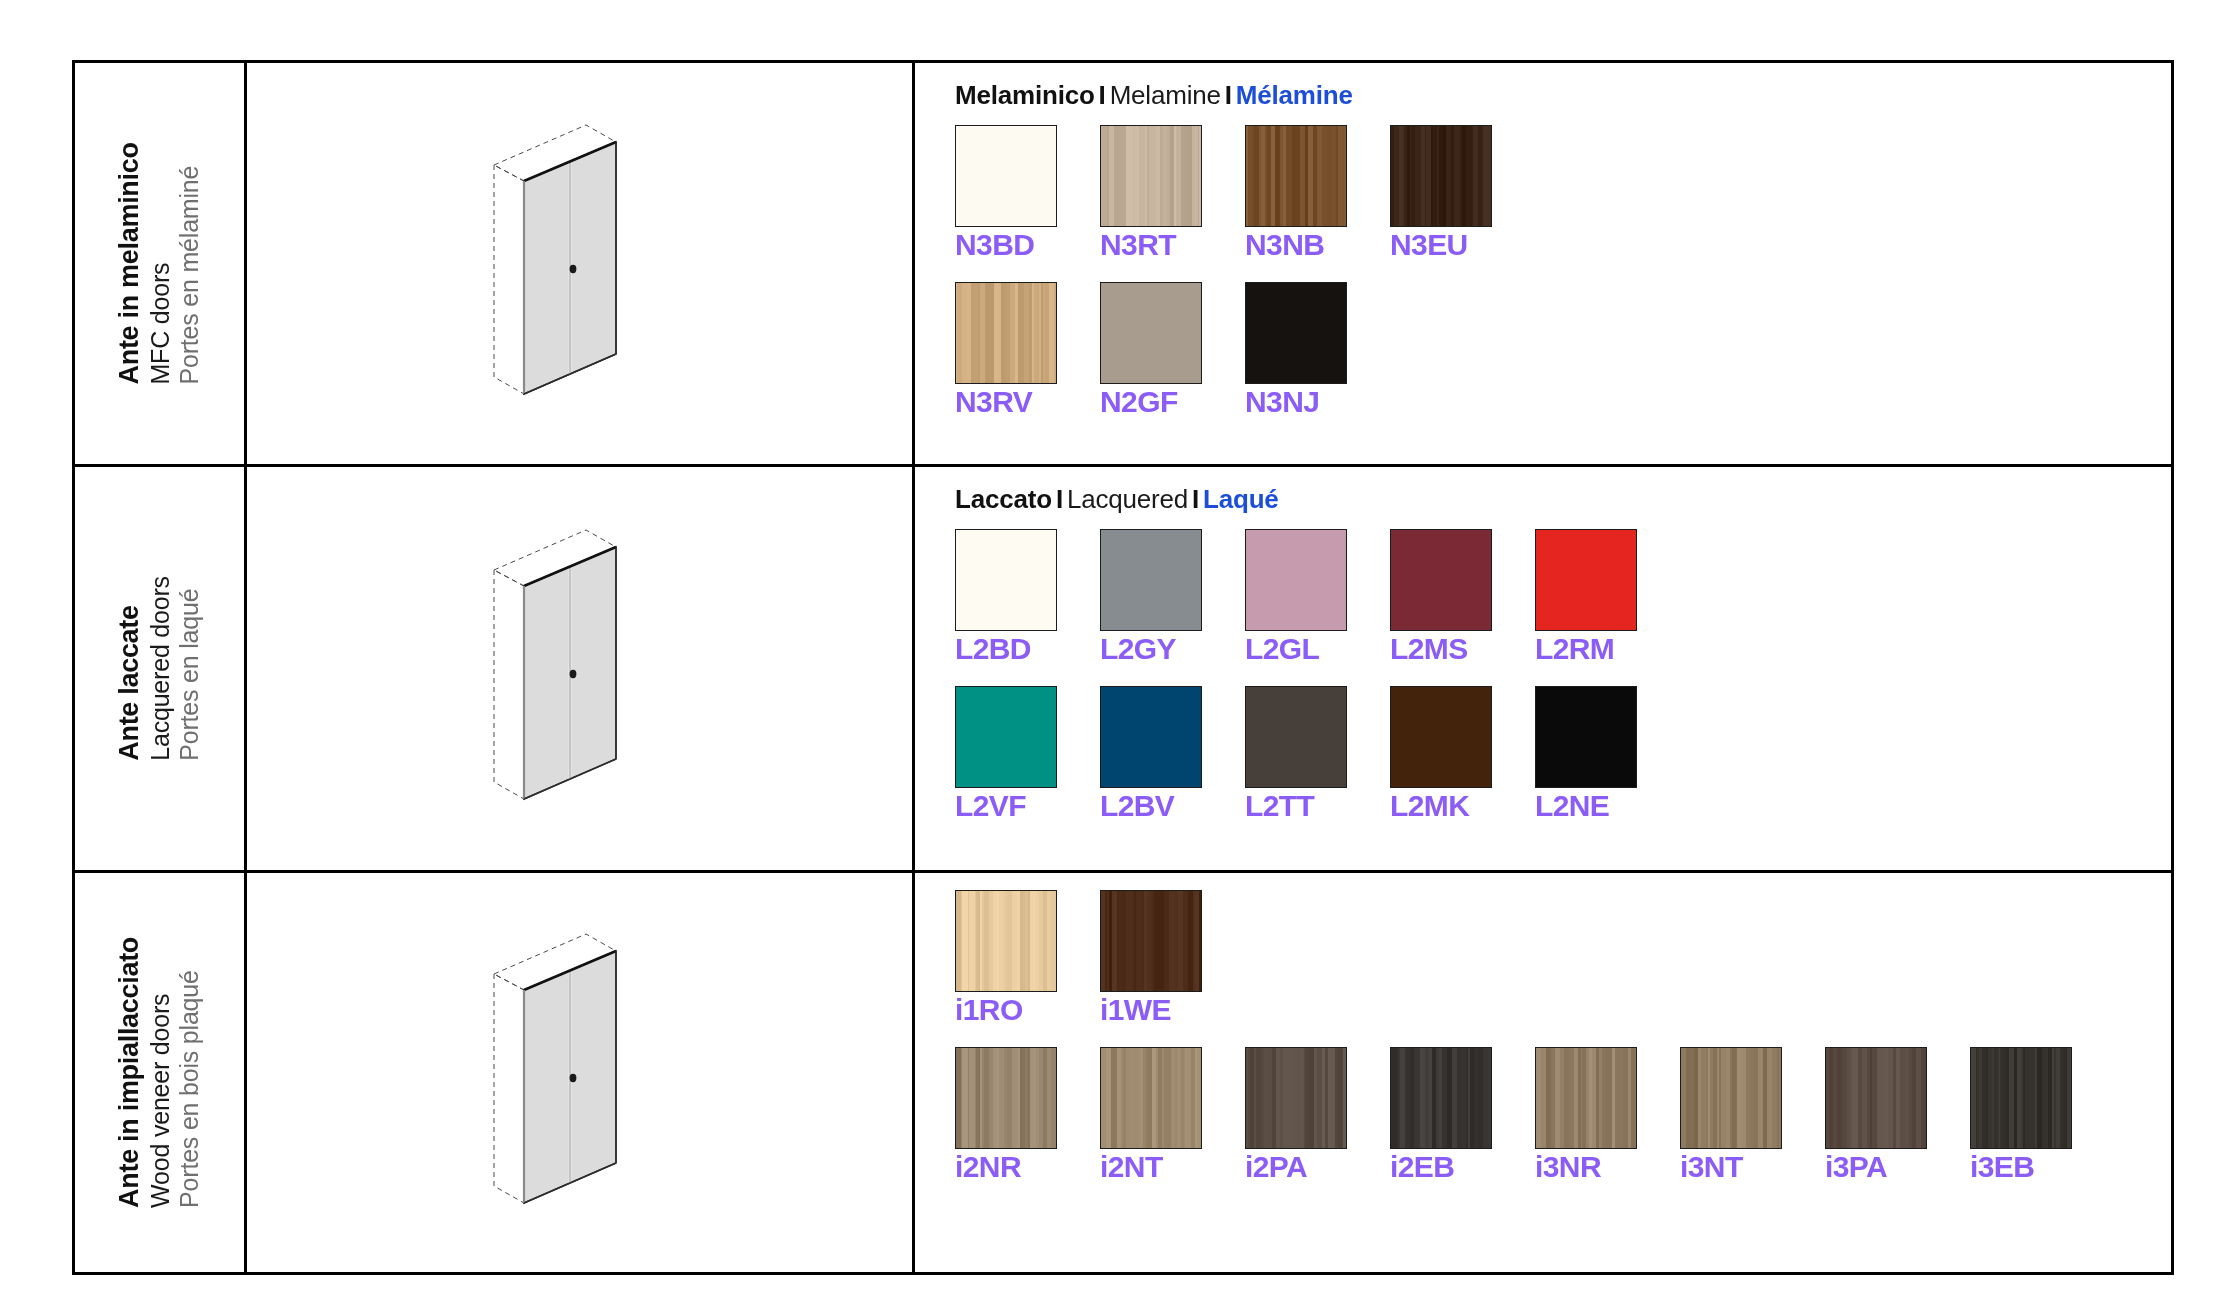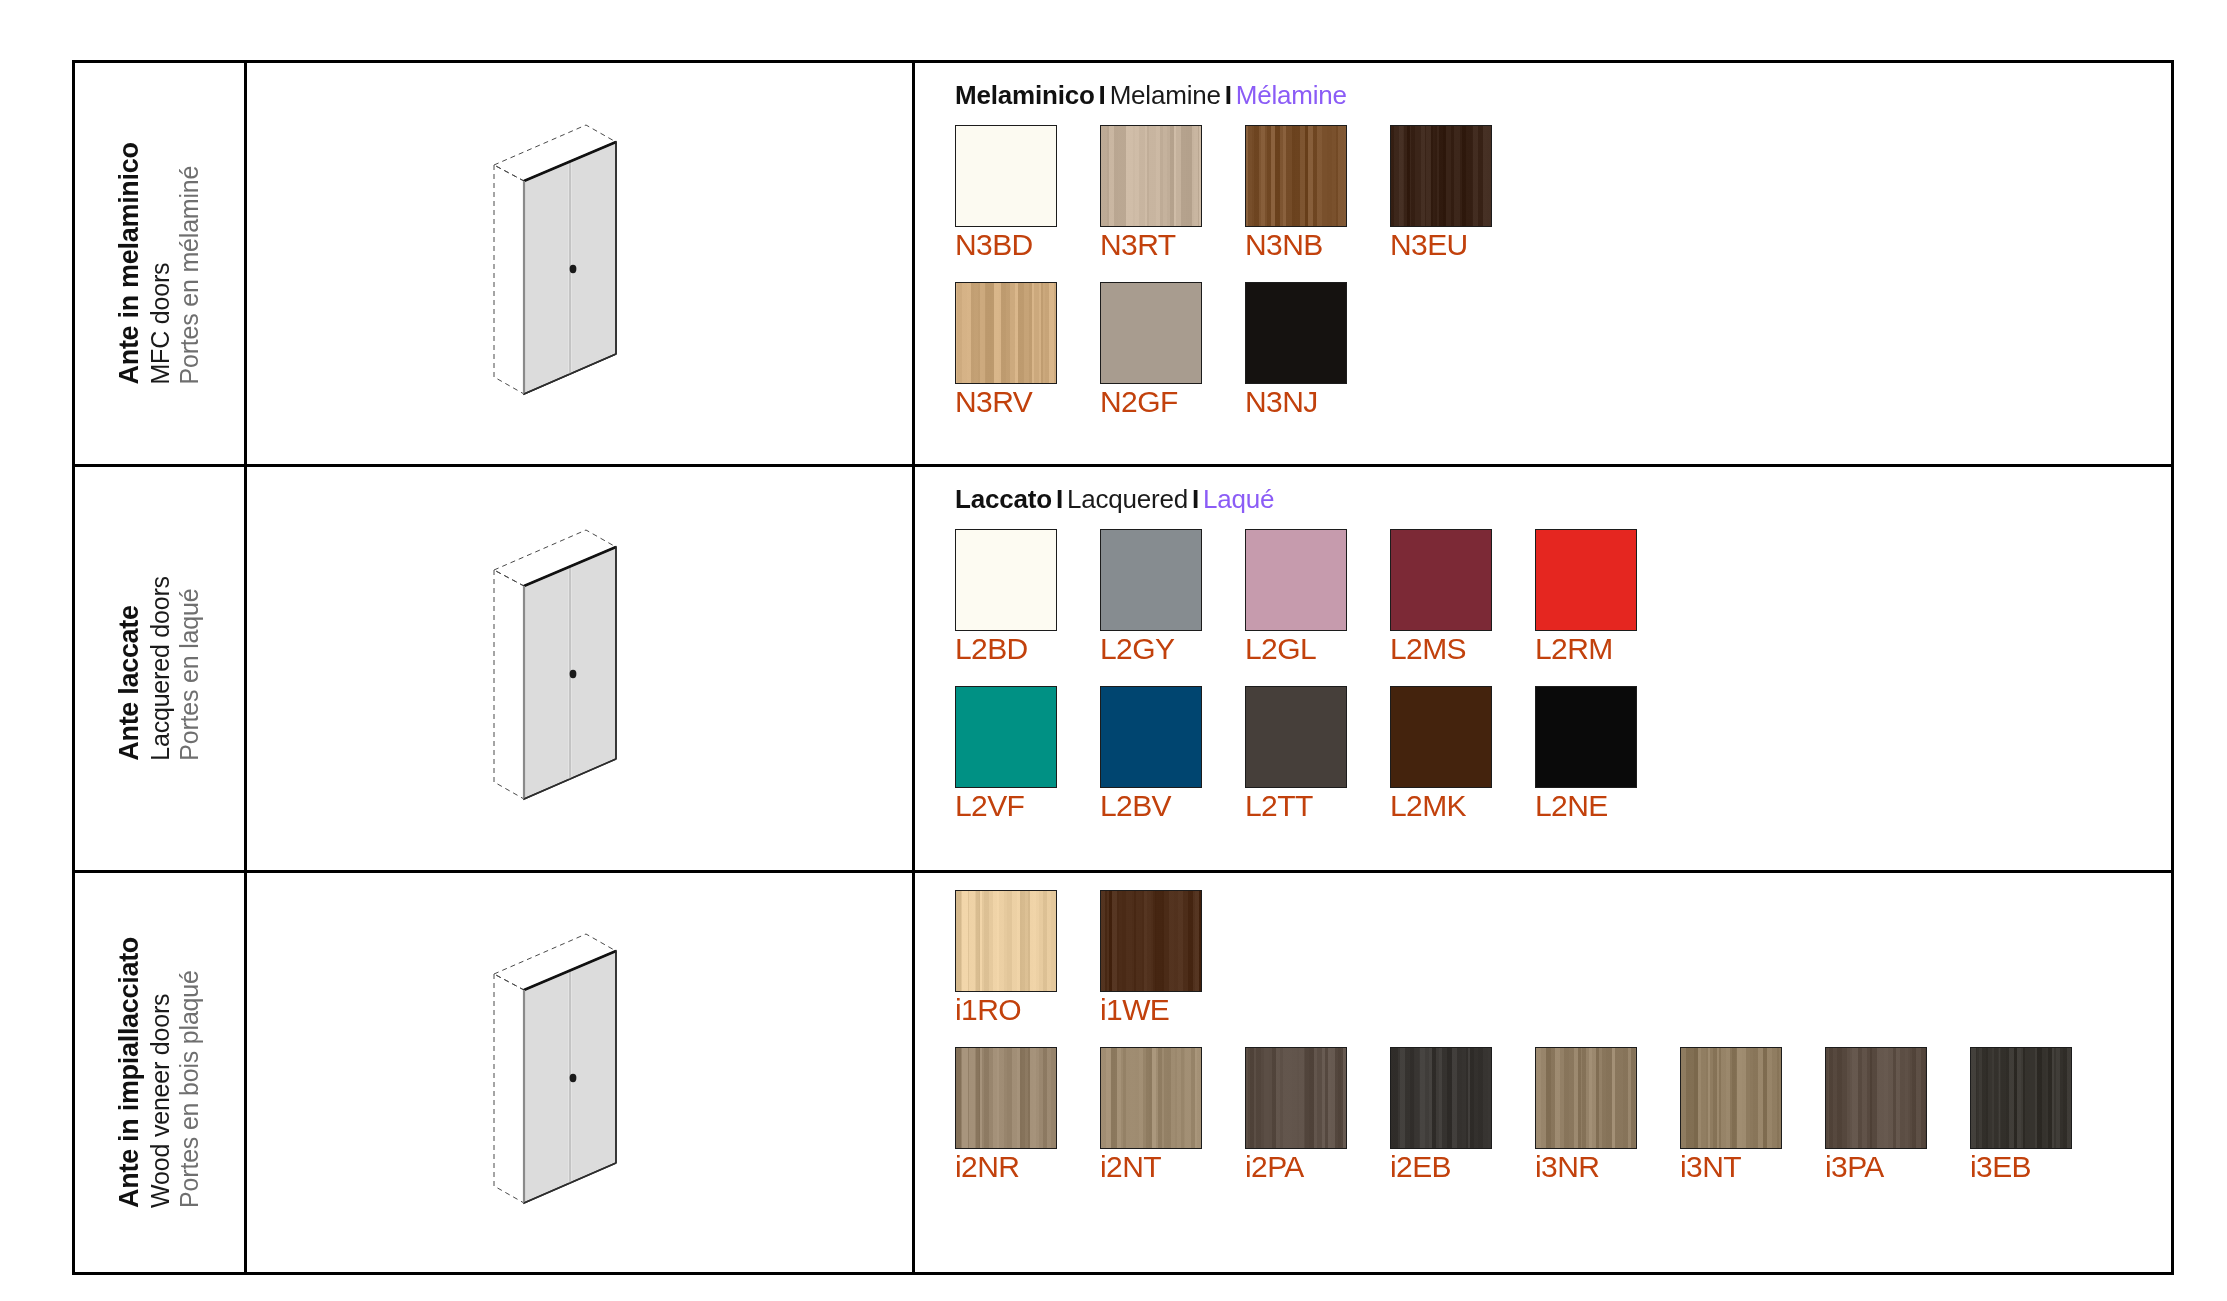--- a/index.html
+++ b/index.html
@@ -99,21 +99,21 @@
   .sw-head {
     font-size: 26px;
     letter-spacing: -0.2px;
     margin-bottom: 14px;
     white-space: nowrap;
   }
   .sw-head .hw-it { font-weight: bold; color: #111; }
   .sw-head .hw-sep { font-weight: bold; color: #111; padding: 0 4px; }
   .sw-head .hw-en { font-weight: 400; color: #1a1a1a; }
   .sw-head .hw-sep2 { font-weight: bold; color: #111; padding: 0 4px; }
-  .sw-head .hw-fr { font-weight: 400; color: #8b5cf6; }
+  .sw-head .hw-fr { font-weight: 700; color: #1d4ed8; }
 
   .sw-row {
     display: flex;
     flex-direction: row;
     gap: 43px;
     margin-bottom: 6px;
   }
   .sw-item {
     width: 102px;
     flex: 0 0 102px;
@@ -125,22 +125,22 @@
     box-sizing: border-box;
     position: relative;
     overflow: hidden;
   }
   .sw-box .grain {
     position: absolute;
     inset: 0;
   }
   .sw-code {
     font-size: 30px;
-    font-weight: 400;
-    color: #c2410c;
+    font-weight: 700;
+    color: #8b5cf6;
     letter-spacing: -0.6px;
     margin-top: 1px;
     white-space: nowrap;
   }
   .sw-gap-lg { height: 14px; }
 </style>
 </head>
 <body>
 
 <div id="finish-table">

